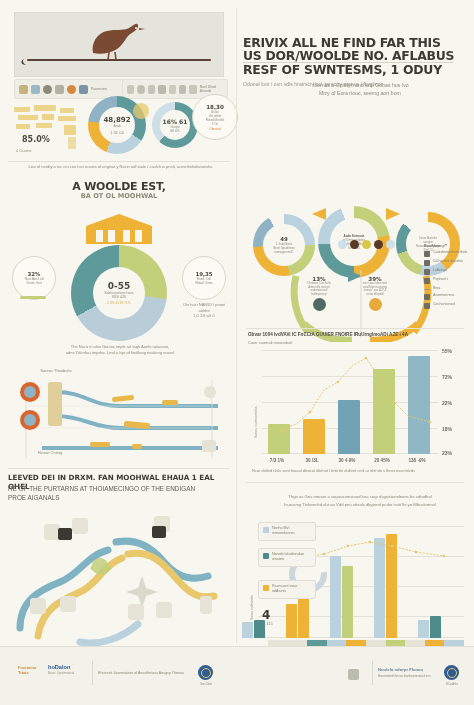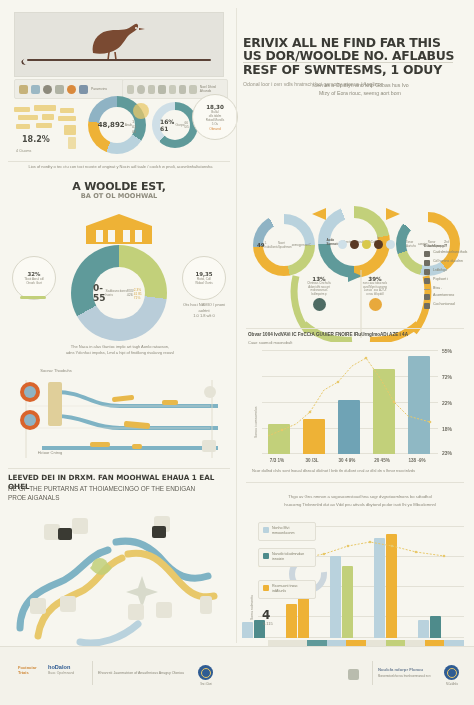--- a/index.html
+++ b/index.html
@@ -39,21 +39,21 @@
   .ic{width:9px;height:9px;border-radius:2px;display:inline-block;}
 
   
   .mapblock{position:absolute;left:8px;top:103px;width:92px;height:62px;}
   .mapdot{position:absolute;border-radius:1px;background:#e8c86a;opacity:.75;}
   .mapstat{position:absolute;left:14px;top:32px;font-family:"DejaVu Sans",sans-serif;font-weight:bold;font-size:8px;color:#4c4c45;filter:blur(.5px);}
   .mapcap{position:absolute;left:8px;top:46px;font-size:3.6px;color:#93907f;filter:blur(.5px);}
 
   
   .donut{position:absolute;border-radius:50%;}
-  .donut .hole{position:absolute;border-radius:50%;background:#f7f6ef;display:flex;flex-direction:row;align-items:center;justify-content:center;text-align:left;}
+  .donut .hole{position:absolute;border-radius:50%;background:#f7f6ef;display:flex;flex-direction:column;align-items:center;justify-content:center;text-align:center;}
   .dv{font-family:"DejaVu Sans",sans-serif;font-weight:bold;color:#4a4a42;filter:blur(.45px);}
   .dl{color:#8f8c7e;filter:blur(.55px);}
 
   
   .cap{position:absolute;font-size:4px;line-height:5.6px;color:#8d8a7c;filter:blur(.55px);}
 
   
   .sec-h{
     font-family:"DejaVu Sans",sans-serif;font-weight:bold;
     color:#3c3c36;filter:blur(.3px);
@@ -147,21 +147,21 @@
     <div class="mapdot" style="left:6px;top:4px;width:16px;height:5px;"></div>
     <div class="mapdot" style="left:26px;top:2px;width:22px;height:6px;"></div>
     <div class="mapdot" style="left:52px;top:5px;width:14px;height:5px;"></div>
     <div class="mapdot" style="left:10px;top:12px;width:20px;height:5px;"></div>
     <div class="mapdot" style="left:34px;top:11px;width:12px;height:6px;"></div>
     <div class="mapdot" style="left:50px;top:13px;width:18px;height:5px;"></div>
     <div class="mapdot" style="left:8px;top:21px;width:14px;height:5px;"></div>
     <div class="mapdot" style="left:28px;top:20px;width:16px;height:5px;"></div>
     <div class="mapdot" style="left:56px;top:22px;width:12px;height:10px;"></div>
     <div class="mapdot" style="left:60px;top:34px;width:8px;height:12px;opacity:.55;"></div>
-    <div class="mapstat">18.2%</div>
+    <div class="mapstat">85.0%</div>
     <div class="mapcap">4 Ctuoms</div>
   </div>
 
   <div class="donut" style="left:88px;top:96px;width:58px;height:58px;
        background:conic-gradient(#5f9a9a 0 34%, #b9d2dd 34% 56%, #eeb236 56% 77%, #8fb3c4 77% 100%);">
     <div class="hole" style="inset:11px;">
       <span class="dv" style="font-size:7px;">48,892</span>
       <span class="dl" style="font-size:3.4px;">Arab</span>
       <span class="dl" style="font-size:4px;margin-top:2px;">1 01 04</span>
     </div>

